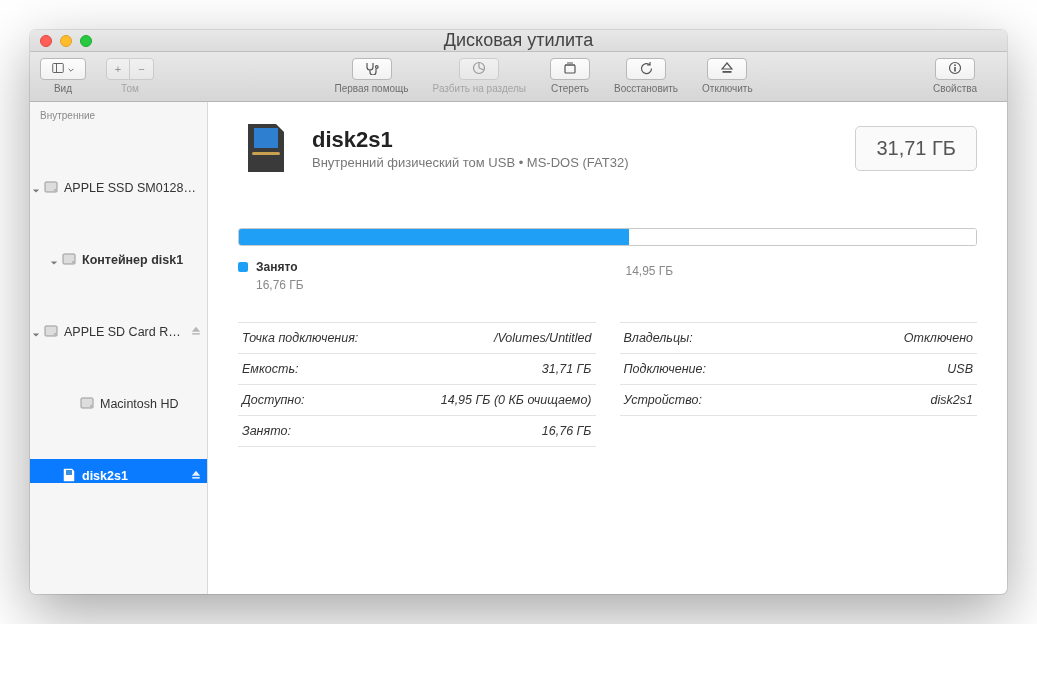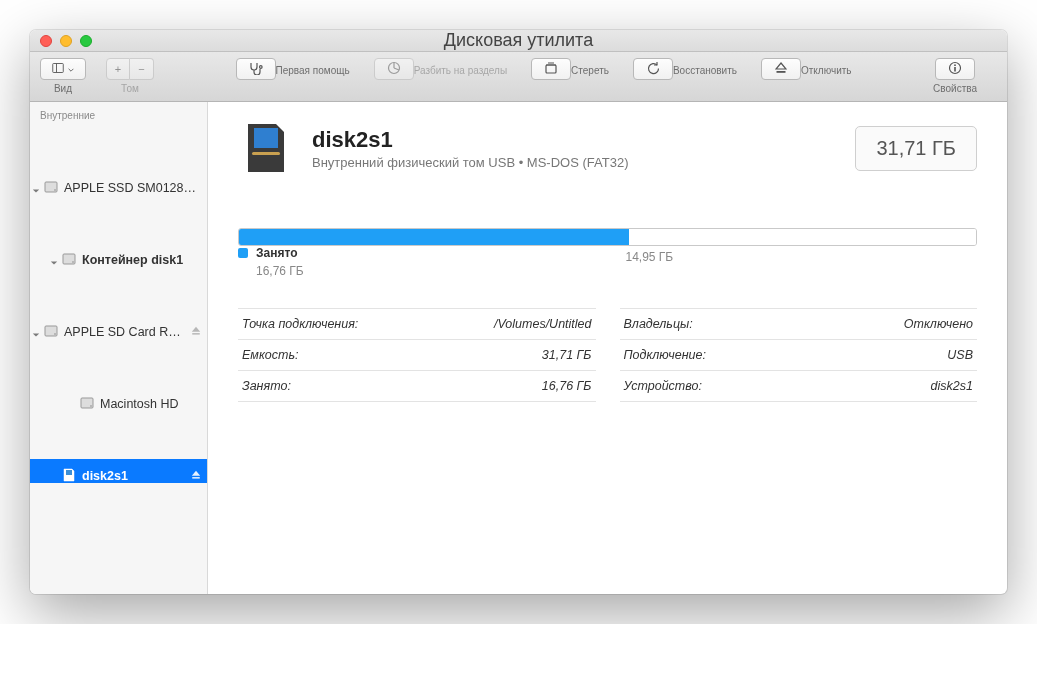--- a/index.html
+++ b/index.html
@@ -14,21 +14,21 @@
     .title { position: absolute; left: 0; right: 0; text-align: center; font-size: 18px; color: #444; font-weight: 500; }
     .toolbar { height: 50px; background: linear-gradient(#e8e8e8, #d6d6d6); border-bottom: 1px solid #b5b5b5; display: flex; align-items: flex-start; padding: 6px 10px 0; }
     .toolbar-group { display: flex; flex-direction: column; align-items: center; margin-right: 20px; }
     .toolbar-group.center { flex: 1; display: flex; flex-direction: row; justify-content: center; gap: 24px; align-items: flex-start; }
     .toolbar-btn { height: 22px; background: linear-gradient(#fdfdfd, #f1f1f1); border: 1px solid #b8b8b8; border-radius: 4px; display: flex; align-items: center; justify-content: center; font-size: 11px; color: #444; }
     .toolbar-seg { display: flex; }
     .toolbar-seg .toolbar-btn { border-radius: 0; }
     .toolbar-seg .toolbar-btn:first-child { border-radius: 4px 0 0 4px; }
     .toolbar-seg .toolbar-btn:last-child { border-radius: 0 4px 4px 0; border-left: none; }
     .toolbar-label { font-size: 10px; color: #6e6e6e; margin-top: 3px; }
-    .tb-item { display: flex; align-items: center; }
+    .tb-item { display: flex; flex-direction: column; align-items: center; }
     .tb-item .toolbar-btn { width: 40px; }
     .disabled .toolbar-btn, .disabled .toolbar-label { opacity: 0.5; }
     .icon-sb { width: 12px; height: 12px; }
     .body { flex: 1; display: flex; min-height: 0; }
     .sidebar { width: 178px; background: #f6f6f6; border-right: 1px solid #d9d9d9; display: flex; flex-direction: column; padding-top: 4px; }
     .sb-header { font-size: 10px; color: #8a8a8a; padding: 4px 10px 2px; text-transform: none; font-weight: 500; }
     .sb-row { display: flex; align-items: flex-end; height: 24px; font-size: 12.5px; color: #333; padding-right: 6px; cursor: default; margin-top: 48px; }
     .sb-indent-0 { padding-left: 0px; }
     .sb-indent-1 { padding-left: 18px; font-weight: bold; }
     .sb-indent-2 { padding-left: 36px; }
@@ -44,21 +44,21 @@
     .header-row { display: flex; align-items: center; gap: 18px; }
     .disk-icon { width: 56px; height: 56px; }
     .hdr-text { flex: 1; }
     .hdr-title { font-size: 22px; font-weight: 700; color: #222; }
     .hdr-sub { font-size: 13px; color: #777; margin-top: 2px; }
     .size-badge { border: 1px solid #cfcfcf; border-radius: 5px; background: #fafafa; padding: 10px 20px; font-size: 20px; color: #555; }
     .usage { margin-top: 52px; }
     .bar { height: 18px; border-radius: 3px; overflow: hidden; display: flex; border: 1px solid #c9c9c9; }
     .bar-used { background: #1f9ff6; }
     .bar-free { background: #fff; }
-    .legend { display: flex; }
+    .legend { display: flex; margin-top: 14px; }
     .legend-col { width: 50%; }
     .legend-row { display: flex; align-items: center; gap: 8px; }
     .dot { width: 10px; height: 10px; border-radius: 2px; }
     .dot.used { background: #1f9ff6; }
     .dot.free { background: #fff; border: 1px solid #ddd; }
     .legend-label { font-size: 12px; font-weight: 600; color: #333; }
     .legend-val { font-size: 12px; color: #888; margin-top: 4px; margin-left: 18px; }
     .tables { display: flex; gap: 24px; margin-top: 30px; }
     .tbl { flex: 1; }
     .tbl-row { display: flex; justify-content: space-between; font-size: 12.5px; color: #333; padding: 8px 4px; border-top: 1px solid #e3e3e3; font-style: italic; }
@@ -289,20 +289,24 @@
         <div class="tbl">
           <div class="tbl-row">
               <span class="k">Точка подключения:</span>
               <span class="v">/Volumes/Untitled</span>
             </div>
           <div class="tbl-row">
               <span class="k">Емкость:</span>
               <span class="v">31,71 ГБ</span>
             </div>
           <div class="tbl-row">
+              <span class="k">Доступно:</span>
+              <span class="v">14,95 ГБ (0 КБ очищаемо)</span>
+            </div>
+          <div class="tbl-row">
               <span class="k">Занято:</span>
               <span class="v">16,76 ГБ</span>
             </div>
         </div>
         <div class="tbl">
           <div class="tbl-row">
               <span class="k">Владельцы:</span>
               <span class="v">Отключено</span>
             </div>
           <div class="tbl-row">

